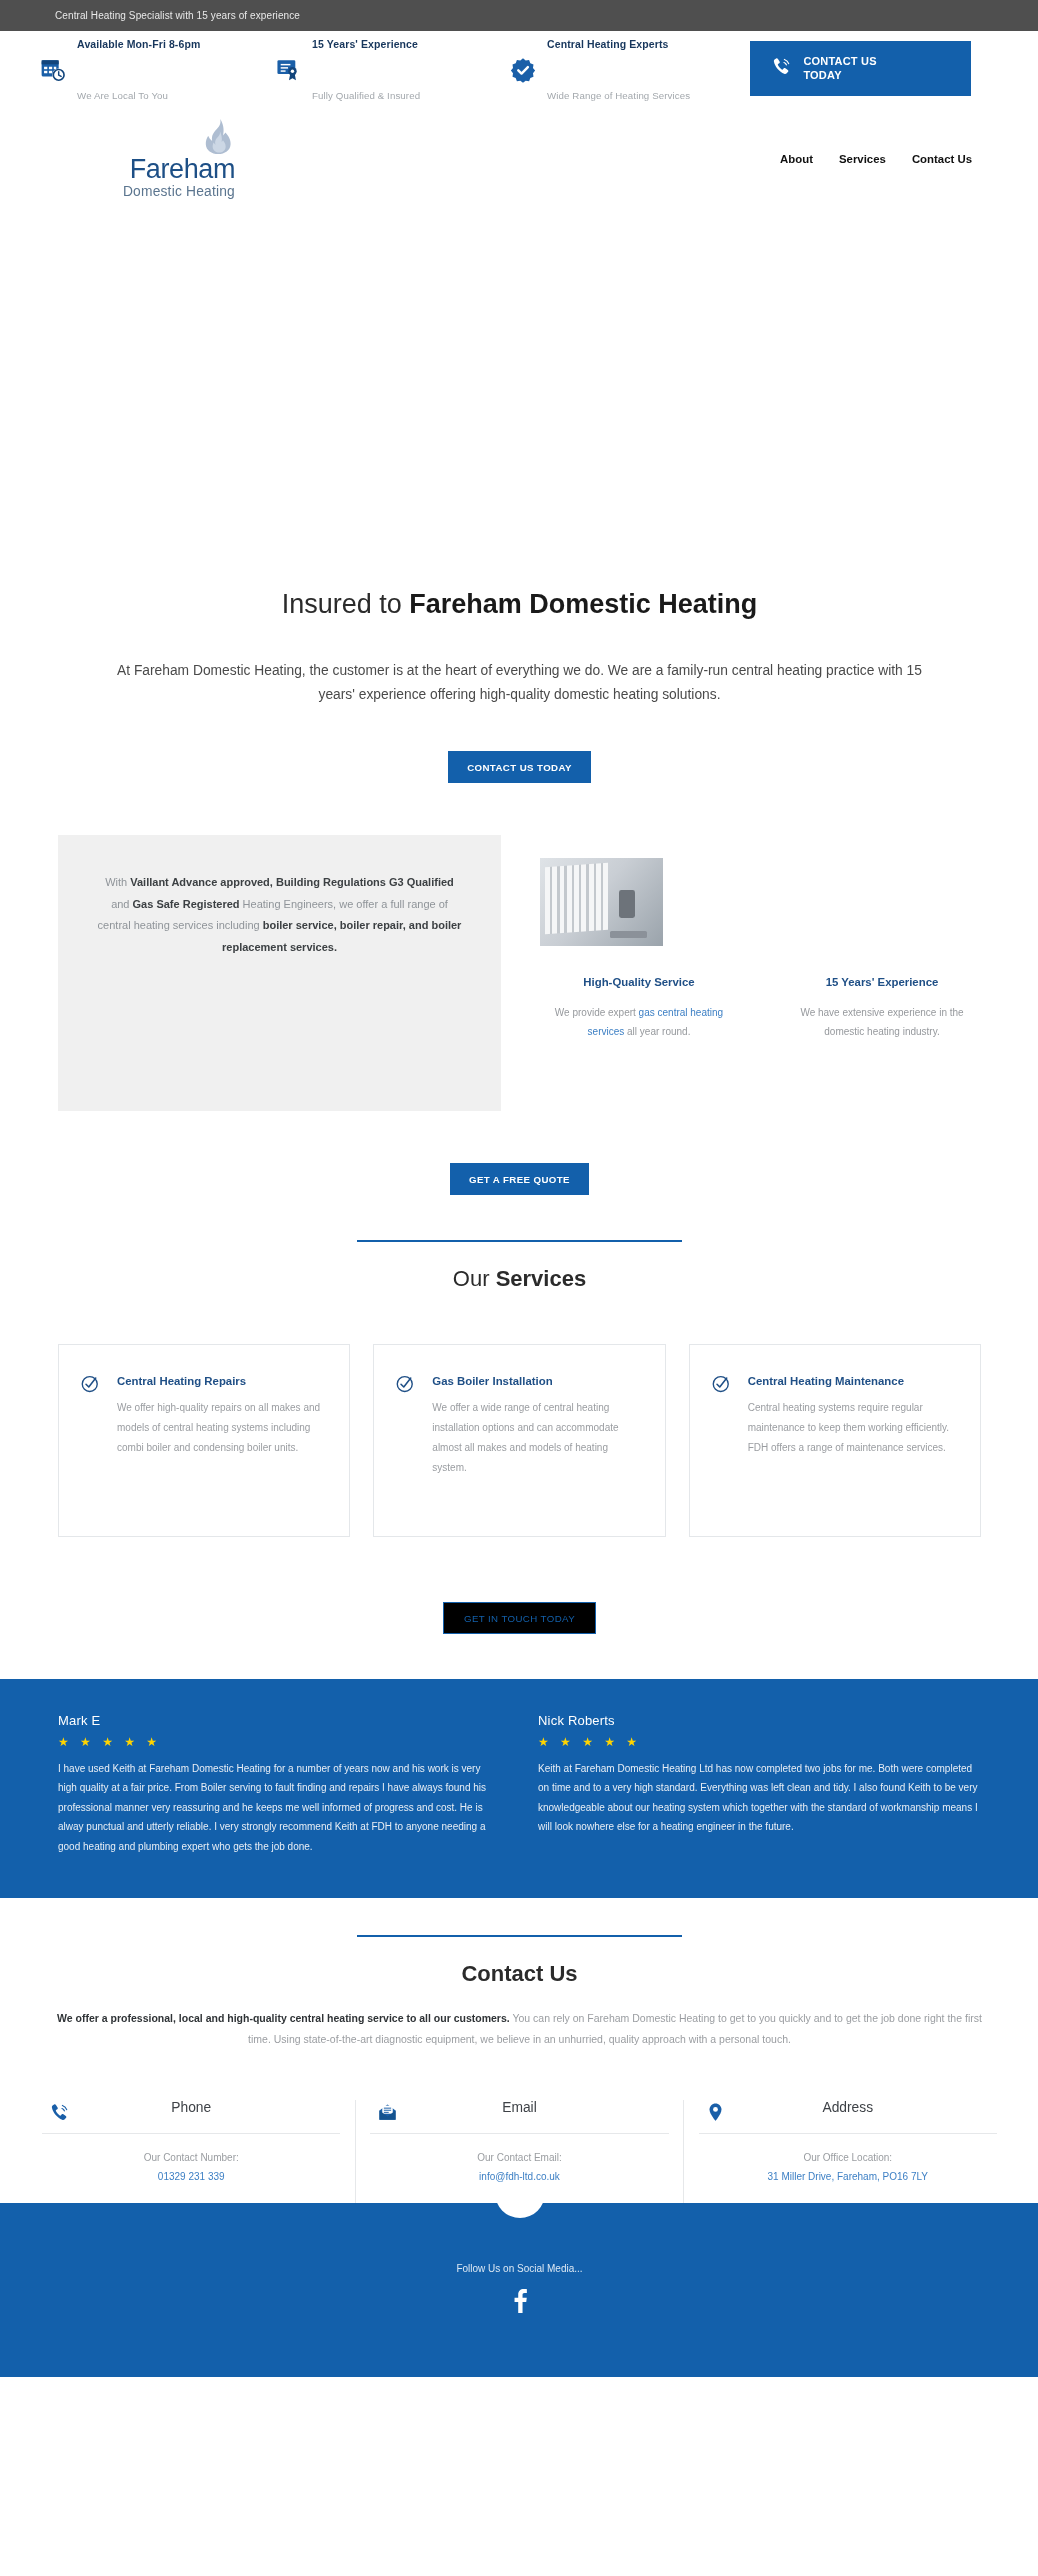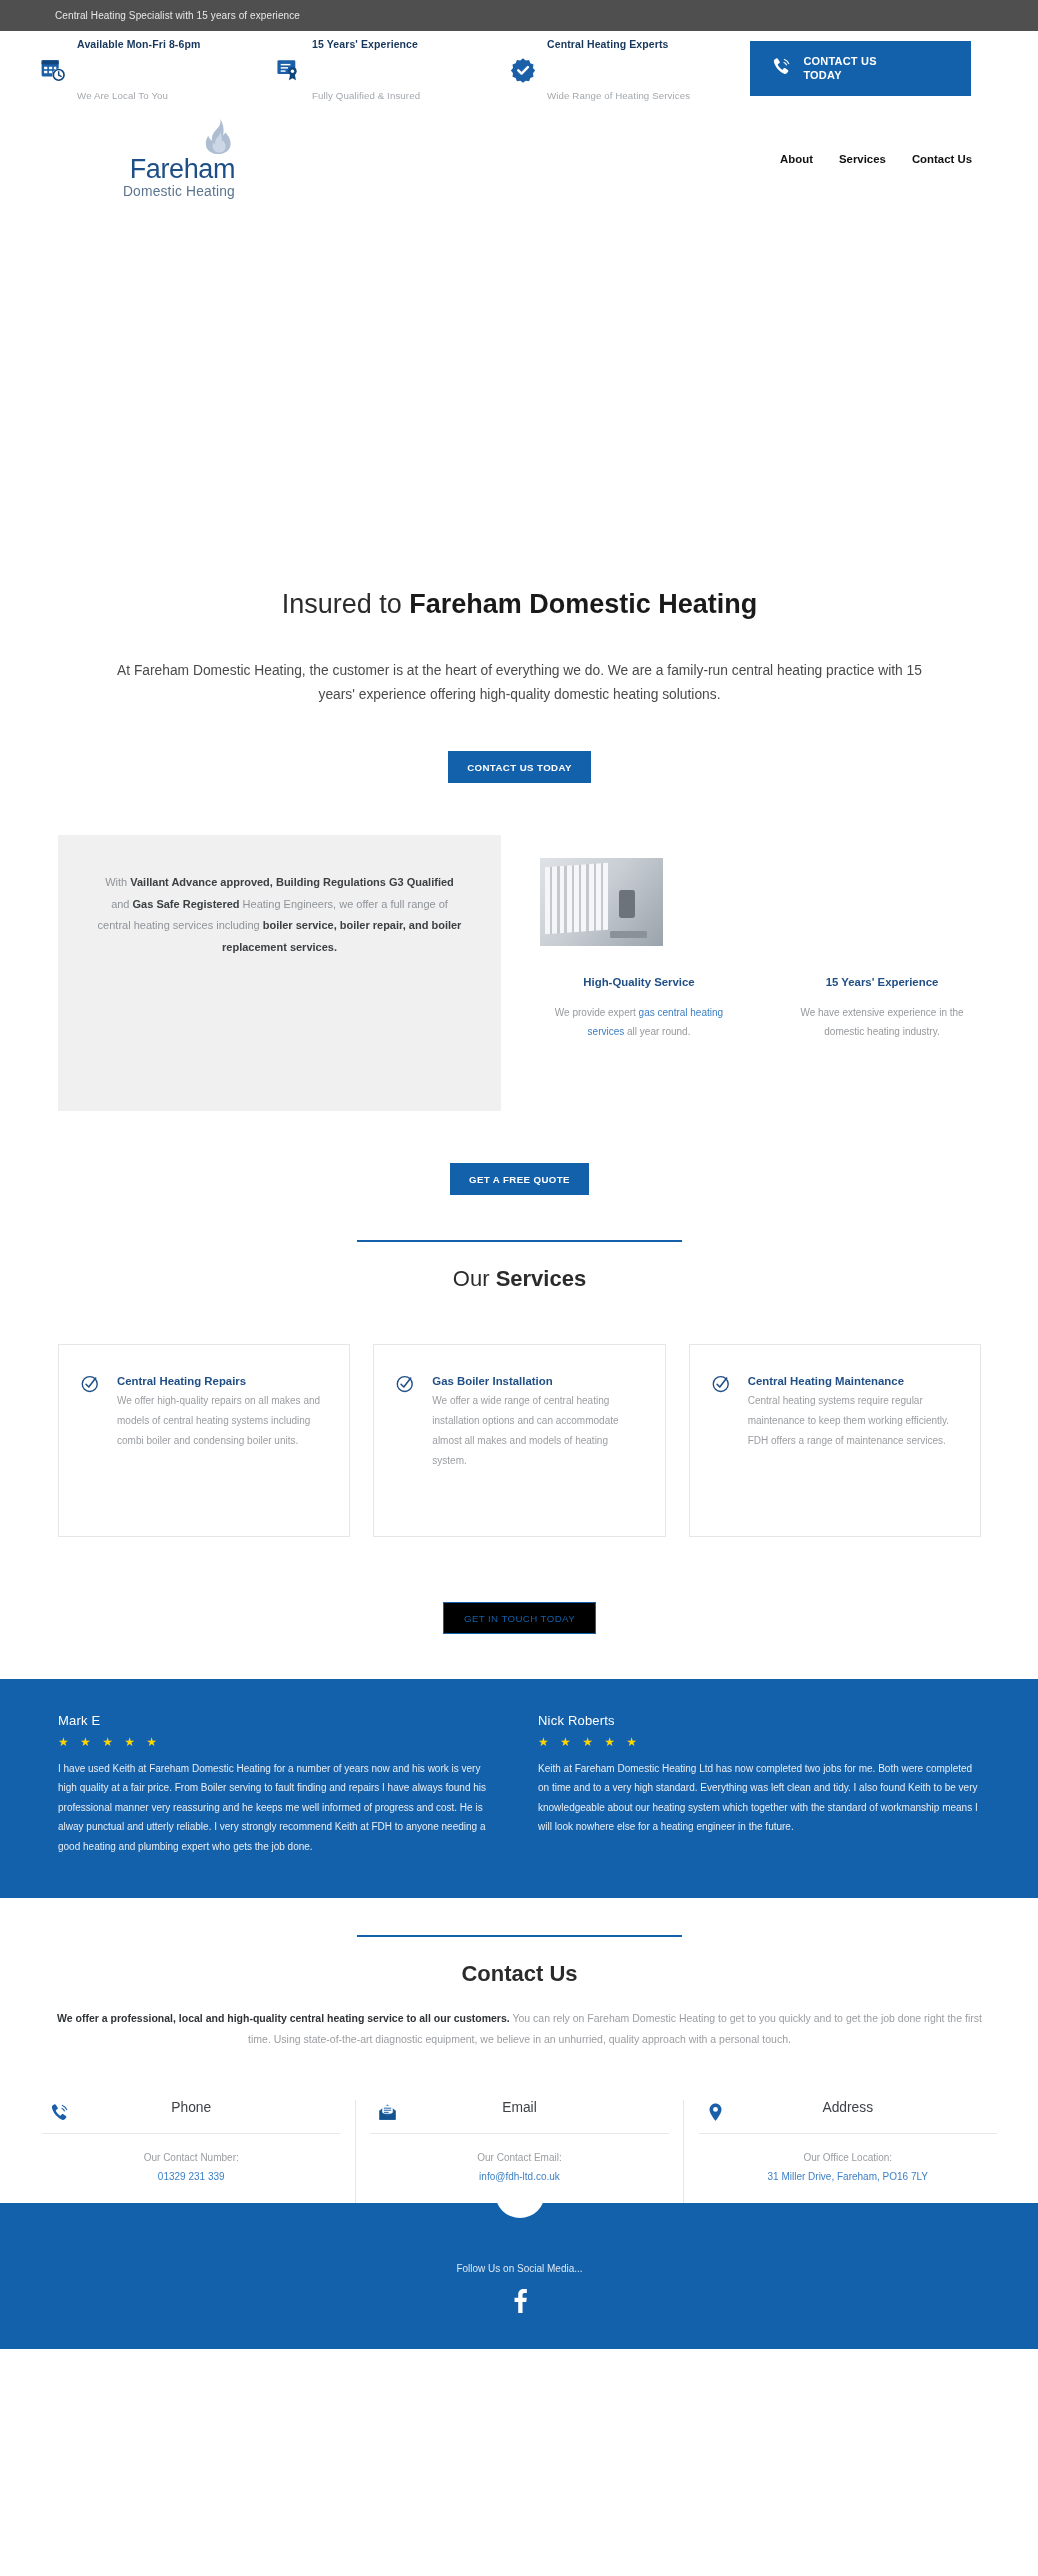--- a/index.html
+++ b/index.html
@@ -239,21 +239,21 @@
     padding: 27.6px 24px 31px 21px;
     display: flex;
     gap: 16px;
     min-height: 193px;
   }
   .card-ico { flex: 0 0 21px; padding-top: 1.6px; }
   .card-body h4 {
     font-size: 11.4px;
     color: #1f4f86;
     font-weight: 700;
-    margin-bottom: 2px;
+    margin-bottom: 9px;
     line-height: 1.45;
   }
   .card-body p {
     font-size: 10px;
     line-height: 2.0;
     color: #9a9da1;
   }
 
   
   .testimonials {
@@ -311,21 +311,21 @@
   }
   .contact-head .ch-ico { position: absolute; left: 6.5px; top: 1.6px; }
   .contact-head .ch-label { font-size: 13.8px; color: #3e4247; font-weight: 400; }
   .contact-kv { margin-top: 18px; }
   .contact-key { font-size: 10px; color: #9a9da1; margin-bottom: 8px; }
   .contact-val { font-size: 10px; color: #3c7fc4; }
 
   
   .footer {
     background: #1360ab;
-    height: 146px;
+    height: 174px;
     position: relative;
     text-align: center;
     padding-top: 60px;
   }
   .footer-notch {
     position: absolute;
     top: -13px;
     left: 50%;
     transform: translateX(-50%);
     width: 50px;

